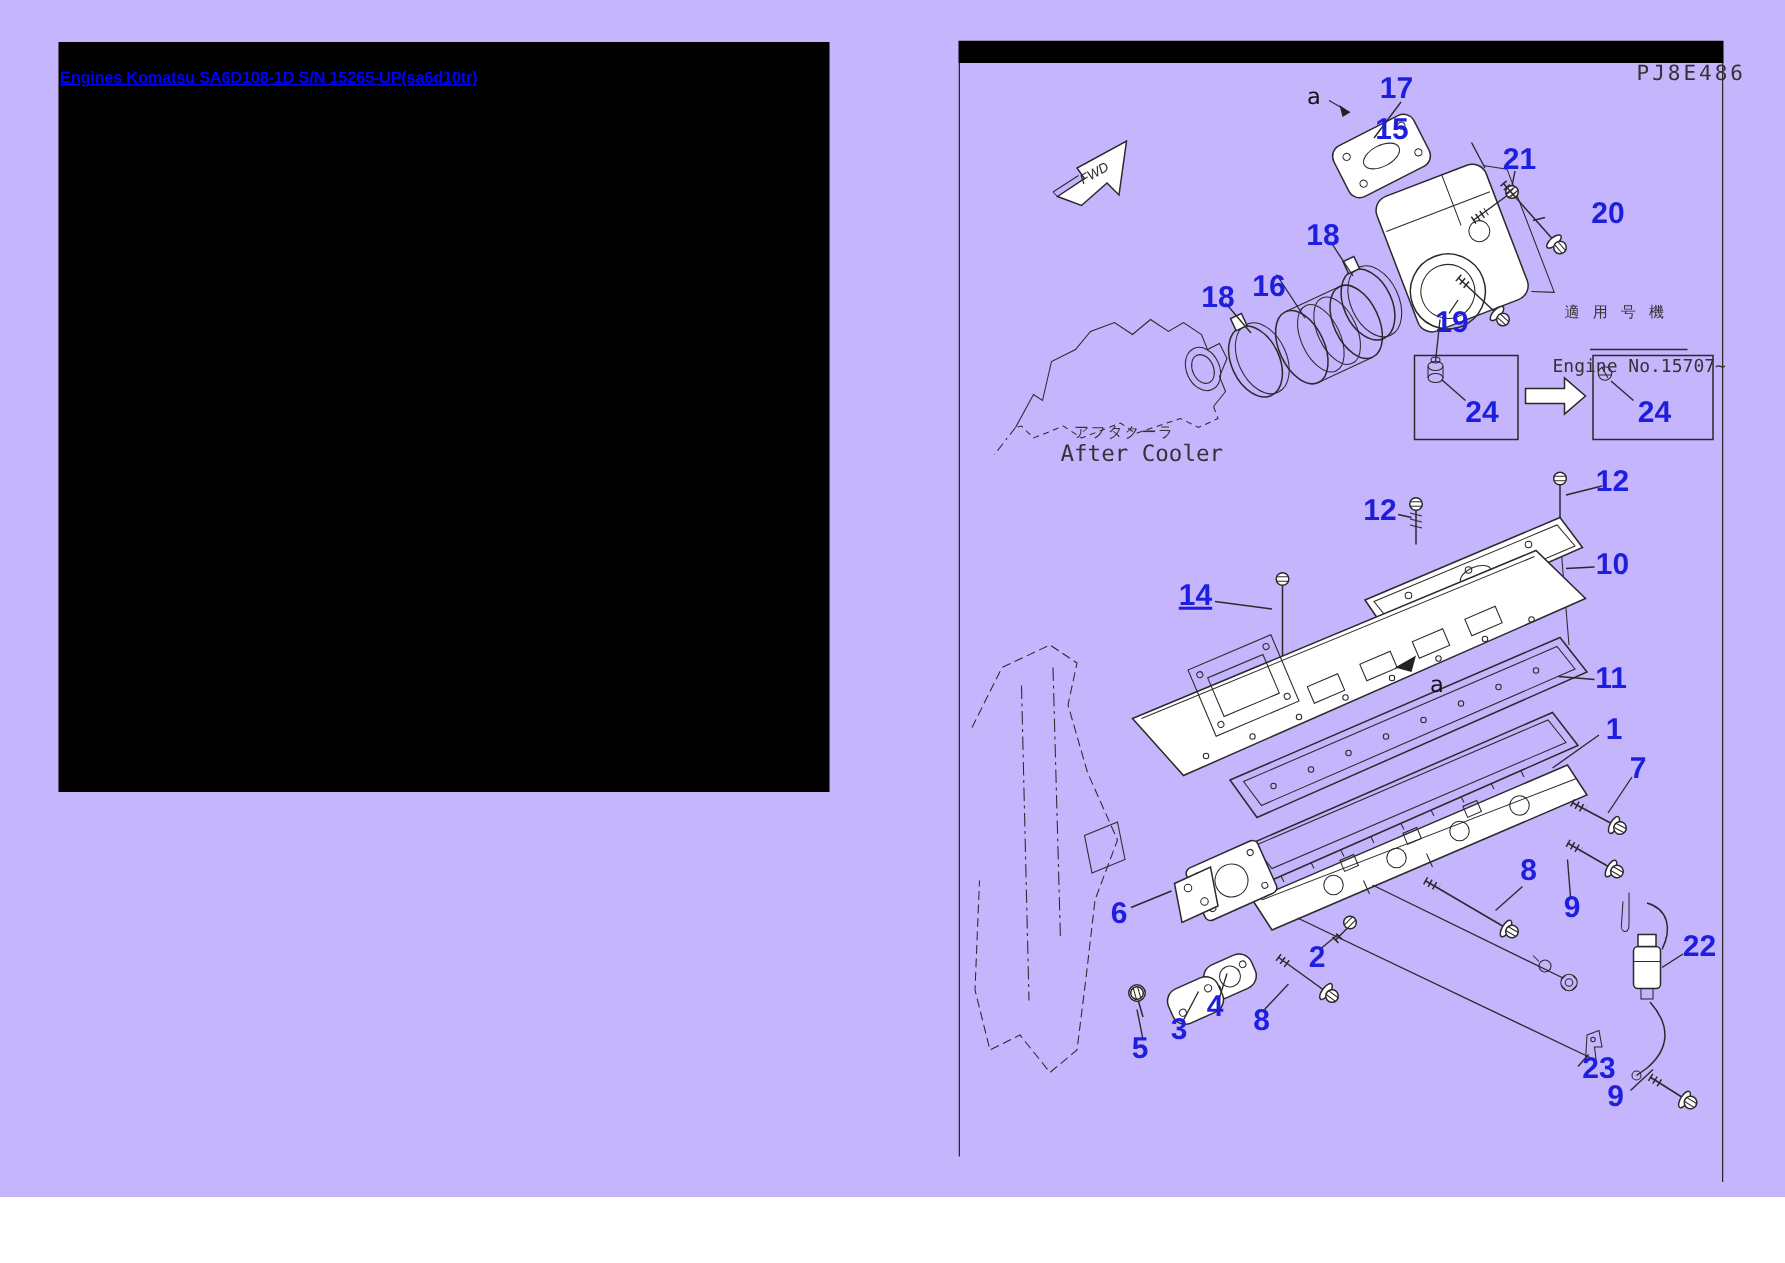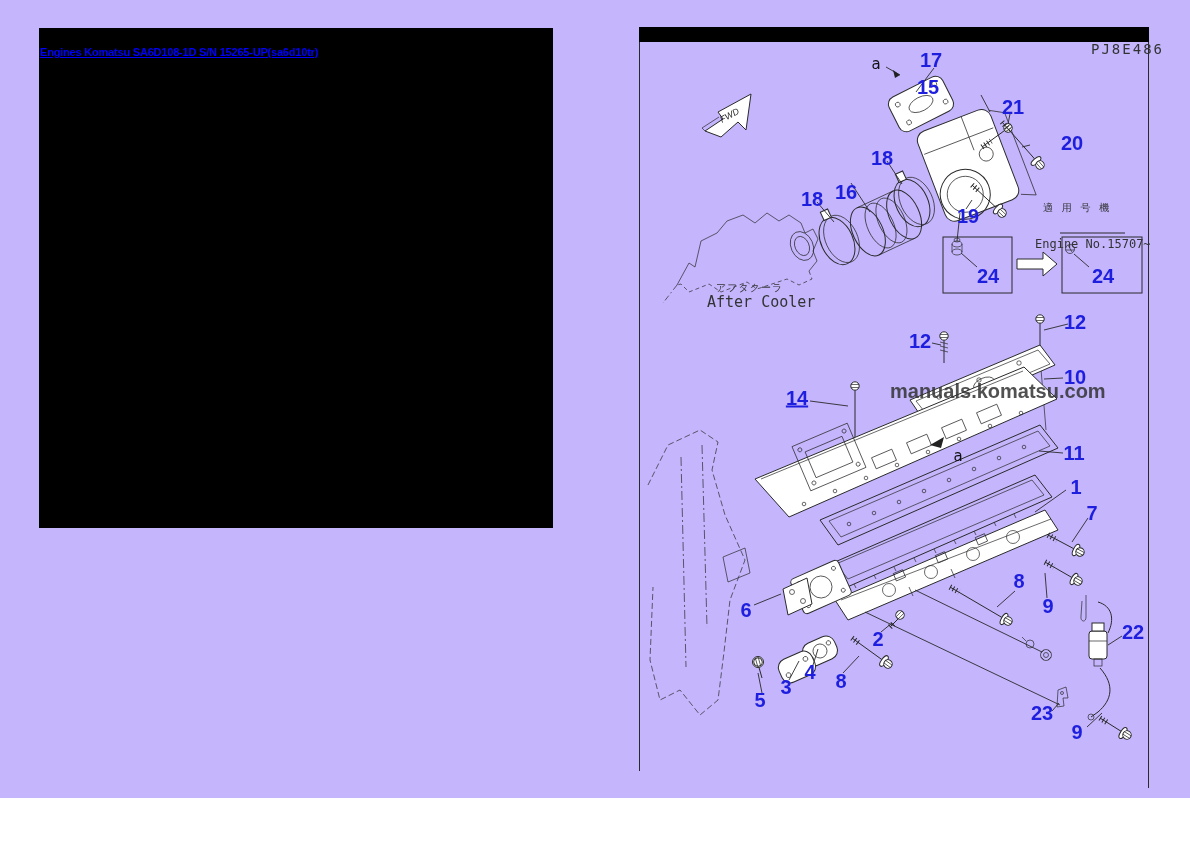--- a/index.html
+++ b/index.html
@@ -34,21 +34,20 @@
 <div id="page">
 
   <div id="preview-panel"></div>
   <a id="title-link" href="#">Engines Komatsu SA6D108-1D S/N 15265-UP(sa6d10tr)</a>
 
   <div class="txt" id="plate-code">PJ8E486</div>
   <div class="txt" id="app-jp">適 用 号 機</div>
   <div class="txt" id="app-en">Engine No.15707~</div>
   <div class="txt" id="ac-jp">アフタクーラ</div>
   <div class="txt" id="ac-en">After Cooler</div>
-  <div class="txt" id="watermark">manuals.komatsu.com</div>
 
   <div>
       <span class="callout" style="left: 931px; top: 60px;">17</span>
       <span class="callout" style="left: 928px; top: 87px;">15</span>
       <span class="callout" style="left: 1013px; top: 107px;">21</span>
       <span class="callout" style="left: 1034px; top: 143px; margin-left: 38px;">20</span>
       <span class="callout" style="left: 882px; top: 158px;">18</span>
       <span class="callout" style="left: 846px; top: 192px;">16</span>
       <span class="callout" style="left: 812px; top: 199px;">18</span>
       <span class="callout" style="left: 968px; top: 216px;">19</span>
@@ -63,21 +62,21 @@
       <span class="callout" style="left: 1092px; top: 513px;">7</span>
       <span class="callout" style="left: 1019px; top: 581px;">8</span>
       <span class="callout" style="left: 1048px; top: 606px;">9</span>
       <span class="callout" style="left: 746px; top: 610px;">6</span>
       <span class="callout" style="left: 1133px; top: 632px;">22</span>
       <span class="callout" style="left: 878px; top: 639px;">2</span>
       <span class="callout" style="left: 810px; top: 672px;">4</span>
       <span class="callout" style="left: 841px; top: 681px;">8</span>
       <span class="callout" style="left: 786px; top: 687px;">3</span>
       <span class="callout" style="left: 760px; top: 700px;">5</span>
-      <span class="callout" style="left: 1042px; top: 713px;">23</span>
+      <span class="callout" style="left: 1066px; top: 713px;">23</span>
       <span class="callout" style="left: 1077px; top: 732px;">9</span>
     </div>
   <div>
       <span class="marker" style="left: 876px; top: 64px;">a</span>
       <span class="marker" style="left: 958px; top: 456px;">a</span>
     </div>
 
   <div id="diagram">
   <svg width="510" height="780" viewBox="0 0 510 780">
 

